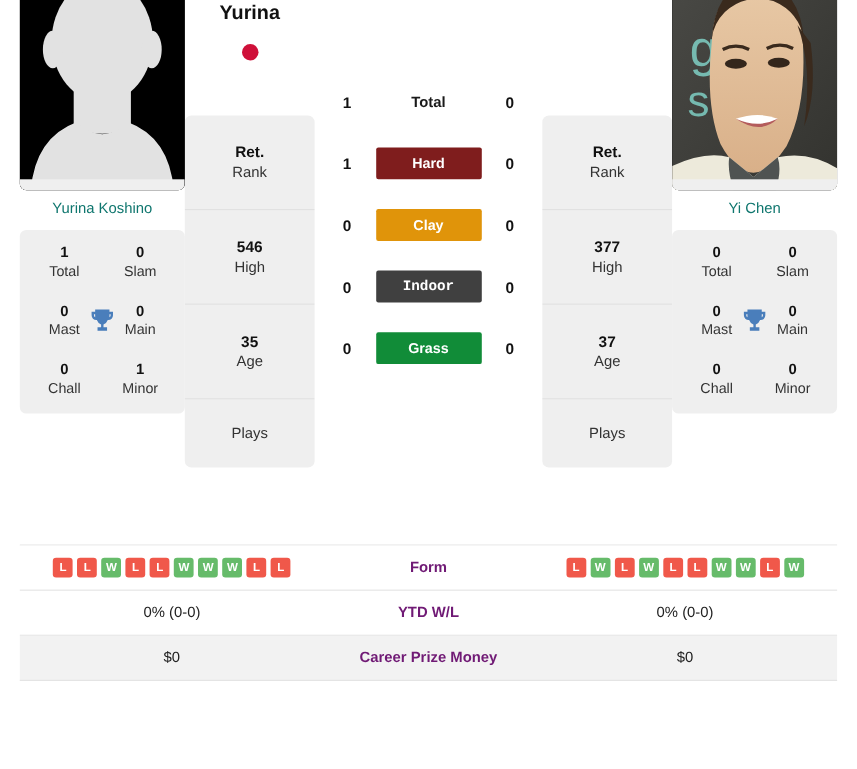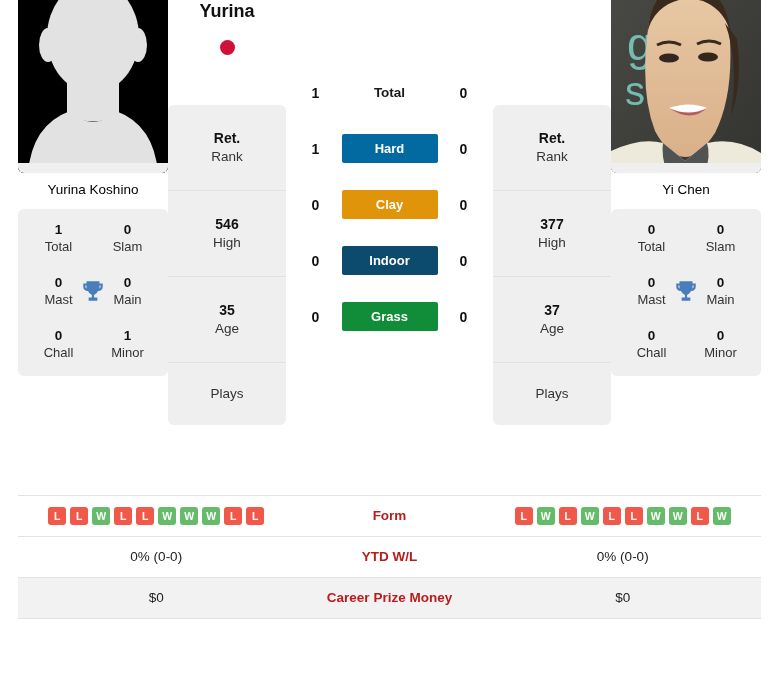--- a/index.html
+++ b/index.html
@@ -42,21 +42,21 @@
   }
 
   .photo-real {
     width: 100%; height: 100%;
     display: block;
   }
 
   .photo-name {
     text-align: center;
     font-size: 13.5px;
-    color: #000000;
+    color: #0f766e;
     padding: 9px 2px 10px 2px;
   }
 
   
   .titles-box {
     width: 150px;
     background: #efefef;
     border-radius: 6px;
     padding: 12px 6px 14px 6px;
     margin-top: 2px;
@@ -196,21 +196,21 @@
     flex: 1 1 0;
     text-align: center;
     font-size: 13.5px;
     color: #222;
   }
   .scell-mid {
     flex: 0 0 190px;
     text-align: center;
     font-size: 13.5px;
     font-weight: bold;
-    color: #b91c1c;
+    color: #701a75;
   }
   .form-strip {
     display: flex;
     gap: 4px;
     justify-content: center;
   }
   .fbadge {
     width: 18px; height: 18px;
     border-radius: 3px;
     color: #ffffff;
@@ -320,31 +320,31 @@
 
     <div class="h2h-col" style="margin-top:0;">
       <div id="h2h-rows">
           <div class="h2h-row">
             <div class="h2h-score">1</div>
             <div class="h2h-label-plain">Total</div>
             <div class="h2h-score">0</div>
           </div>
           <div class="h2h-row">
             <div class="h2h-score">1</div>
-            <div class="surface-badge" style="background: #0369a1;">Hard</div>
+            <div class="surface-badge" style="background: #7f1d1d;">Hard</div>
             <div class="h2h-score">0</div>
           </div>
           <div class="h2h-row">
             <div class="h2h-score">0</div>
             <div class="surface-badge" style="background: rgb(224, 148, 10);">Clay</div>
             <div class="h2h-score">0</div>
           </div>
           <div class="h2h-row">
             <div class="h2h-score">0</div>
-            <div class="surface-badge" style="background: #0c4a6e;">Indoor</div>
+            <div class="surface-badge" style="background: #404040; font-family: Liberation Mono, monospace;">Indoor</div>
             <div class="h2h-score">0</div>
           </div>
           <div class="h2h-row">
             <div class="h2h-score">0</div>
             <div class="surface-badge" style="background: rgb(17, 140, 56);">Grass</div>
             <div class="h2h-score">0</div>
           </div>
         </div>
     </div>
 

